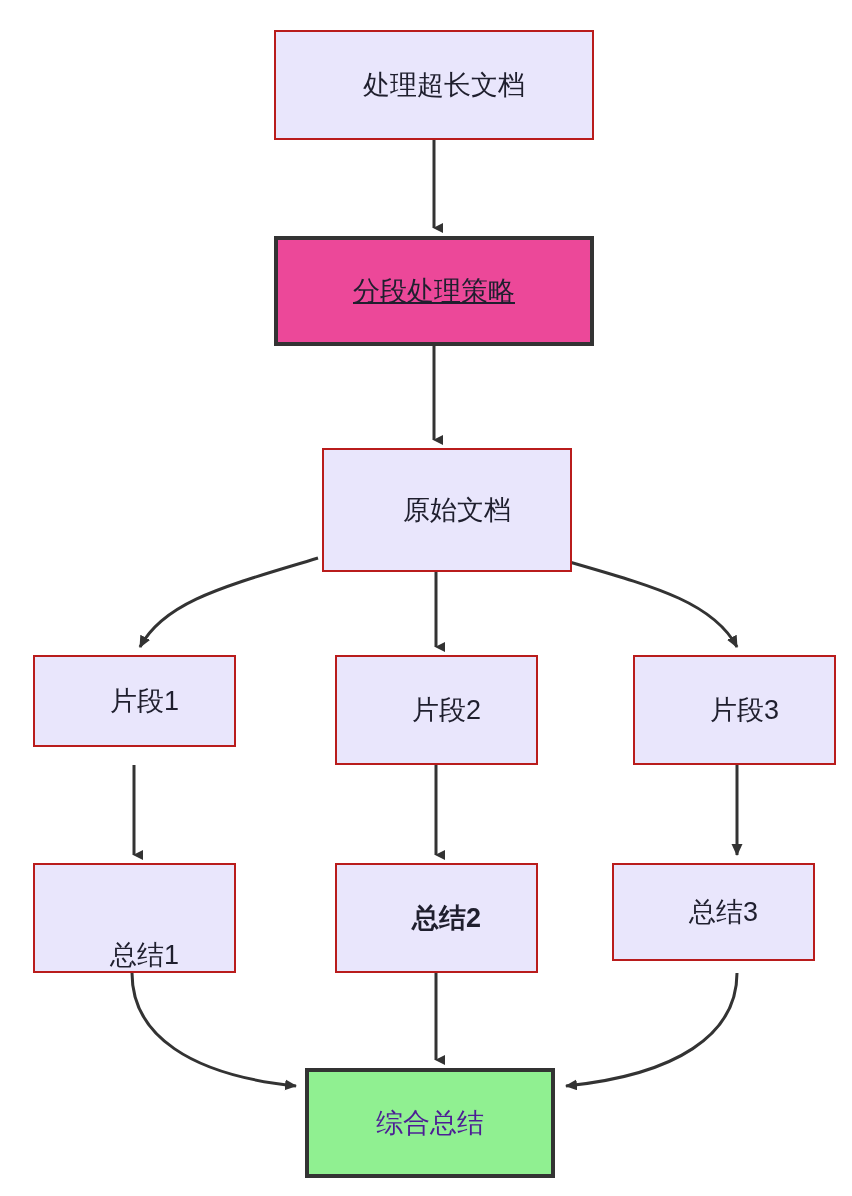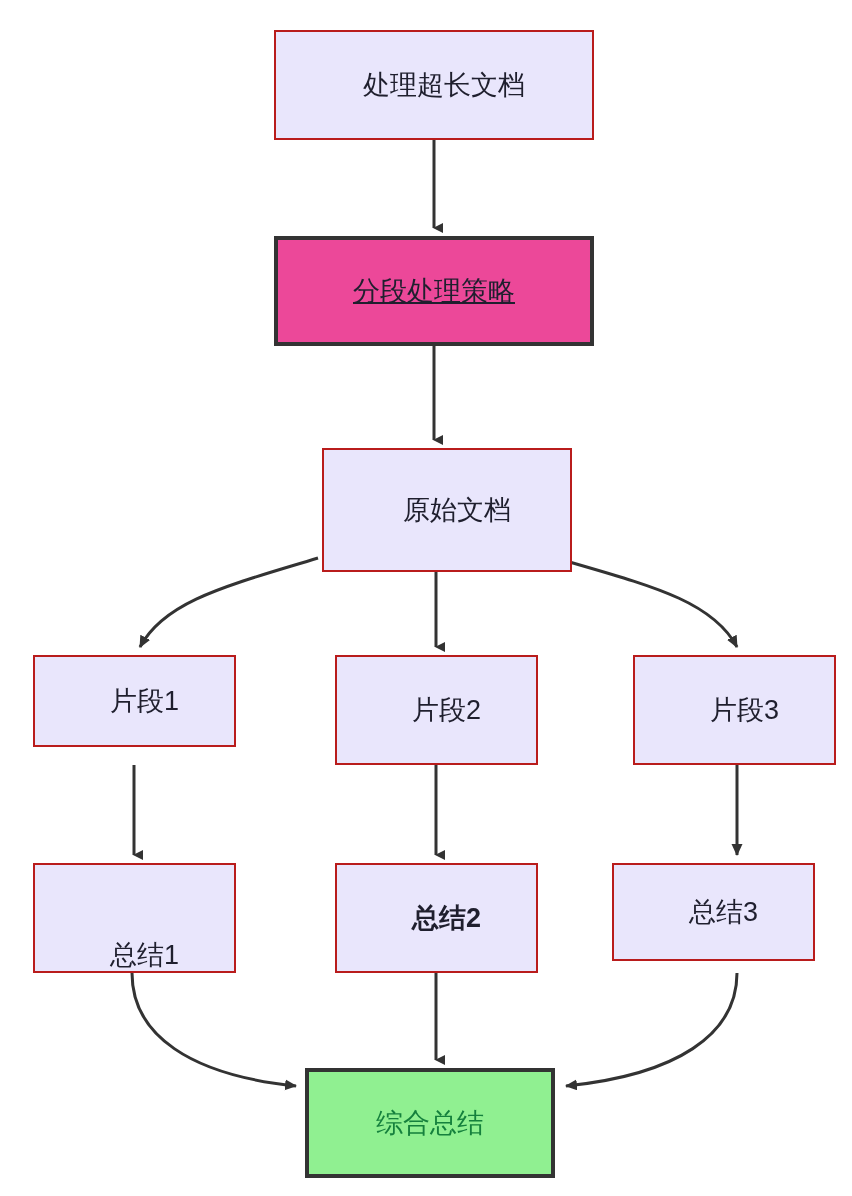--- a/index.html
+++ b/index.html
@@ -52,21 +52,21 @@
     background: #ec4899;
     border: 4px solid #333333;
     color: #1f1f2e;
     font-size: 27px;
     text-decoration: underline;
   }
   
   .node.style-result {
     background: #90f091;
     border: 4px solid #333333;
-    color: #15803d;
+    color: #4c1d95;
     font-size: 27px;
   }
 </style>
 </head>
 <body>
 
 <div id="diagram-root">
 
   <svg id="edge-layer" viewBox="0 0 852 1196" width="852" height="1196" xmlns="http://www.w3.org/2000/svg">
     <defs>

